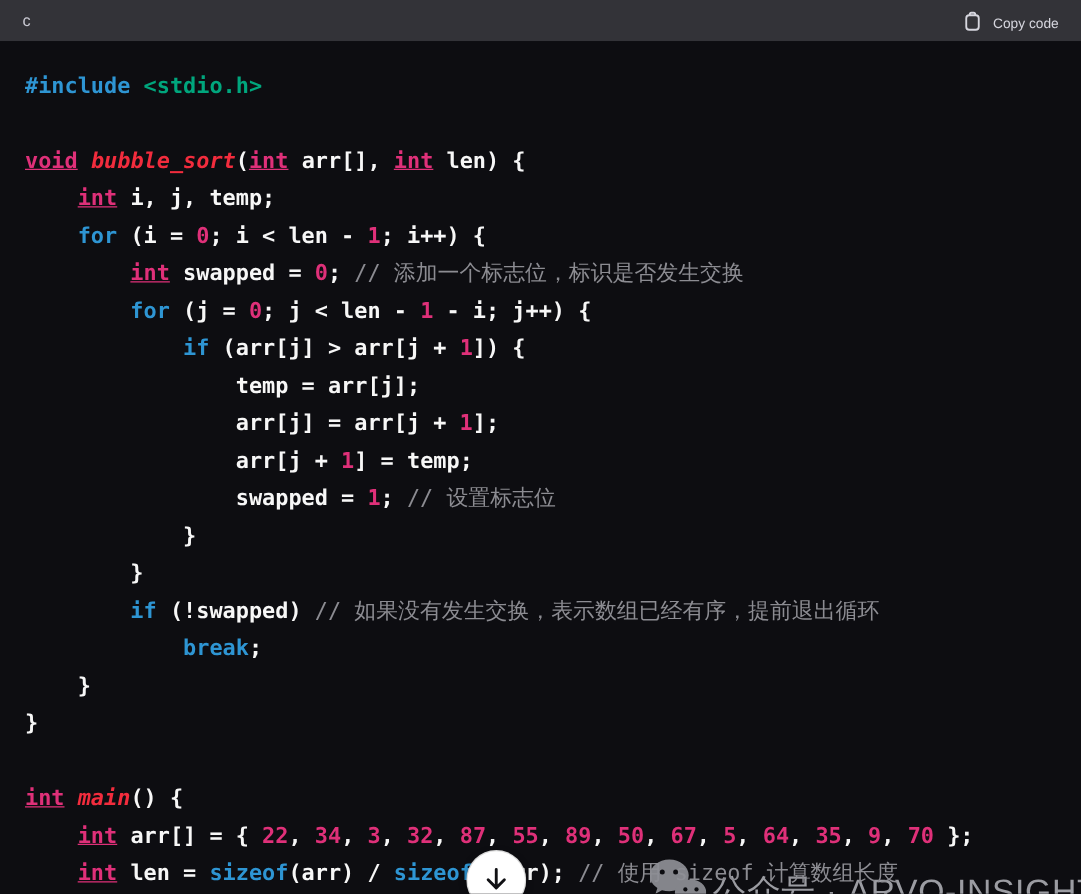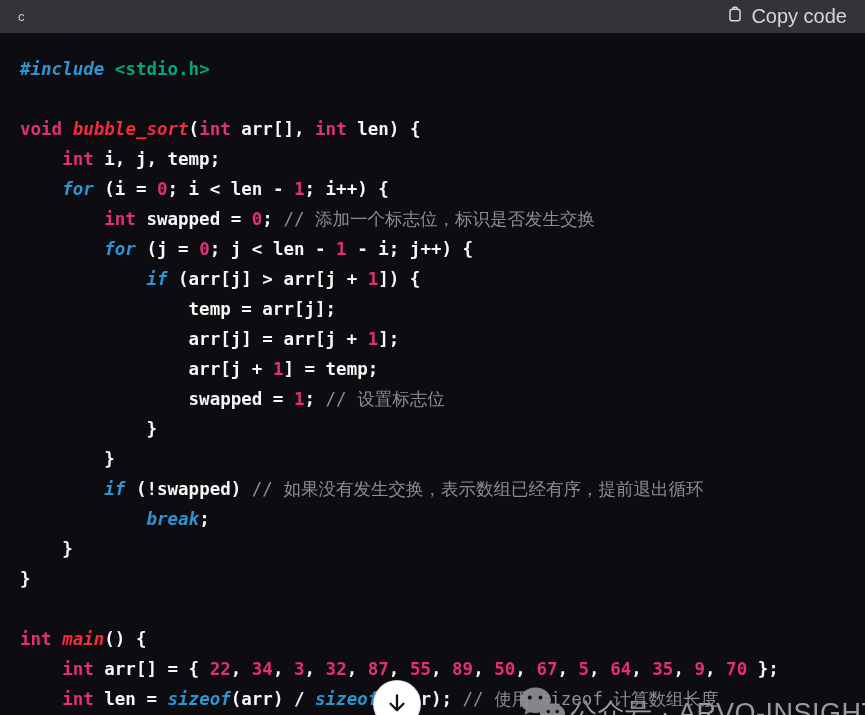--- a/index.html
+++ b/index.html
@@ -19,27 +19,27 @@
     align-items: center;
     justify-content: space-between;
     padding: 0 18px;
   }
   .lang-label {
     color: #c9c9d2;
     font-size: 13px;
   }
   .copy-btn {
     display: flex;
-    align-items: flex-start;
+    align-items: flex-end;
     gap: 8px;
     background: none;
     border: none;
     padding: 0;
     color: #d6d6de;
-    font-size: 20px;
+    font-size: 11px;
     font-family: "Liberation Sans", sans-serif;
     cursor: pointer;
   }
   .copy-btn svg { display: block; }
 
   
   .code-area {
     position: relative;
     height: 682px;
     background: var(--bg-code, #0d0d11);
@@ -50,22 +50,22 @@
     margin: 0;
     padding: 21px 20px;
     font-family: "DejaVu Sans Mono", "Liberation Mono", monospace;
     font-size: 17.5px;
     font-weight: 700;
     line-height: 30px;
     white-space: pre;
     color: var(--c-plain, #f7f7f7);
   }
   .code-line { height: 30px; }
-  .tok-k { color: var(--c-keyword,  #2e95d3); font-style: italic; }
-  .tok-t { color: var(--c-type,     #df3079); }
+  .tok-k { color: var(--c-keyword,  #2e95d3); }
+  .tok-t { color: var(--c-type,     #df3079); text-decoration: underline; }
   .tok-n { color: var(--c-number,   #df3079); }
   .tok-s { color: var(--c-string,   #00a67d); }
   .tok-f { color: var(--c-function, #f22c3d); font-style: italic; }
   .tok-c { color: var(--c-comment,  #8c8c92); font-weight: 400; }
   .tok-p { color: var(--c-plain,    #f7f7f7); }
 
   
   .watermark-text {
     position: absolute;
     left: 570px;

